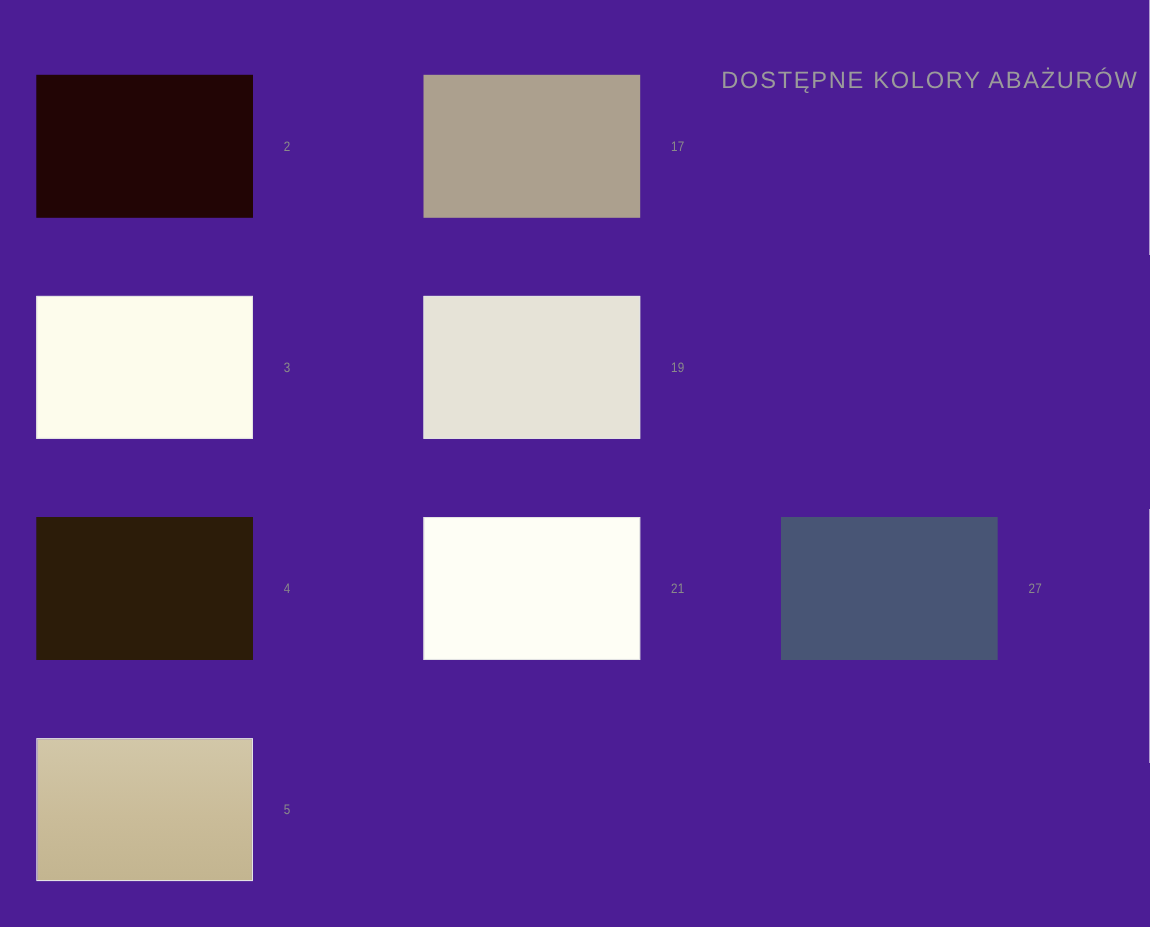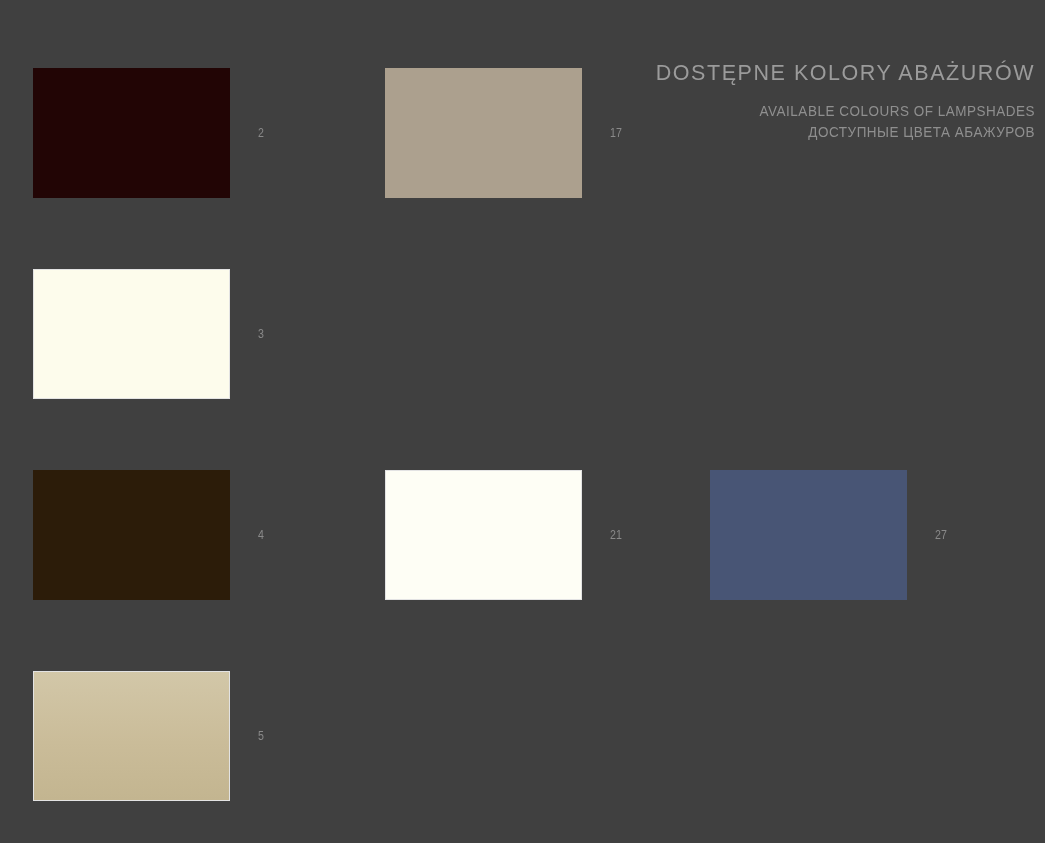--- a/index.html
+++ b/index.html
@@ -10,21 +10,21 @@
     height: 843px;
     background: #ffffff;
     font-family: "Liberation Sans", "DejaVu Sans", sans-serif;
     overflow: hidden;
   }
 
   #page {
     position: relative;
     width: 1045px;
     height: 843px;
-    background: #404040;
+    background: #4c1d95;
   }
 
   
   .header {
     position: absolute;
     top: 60px;
     right: 10px;
     width: 520px;
     text-align: right;
   }
@@ -107,42 +107,42 @@
     transform-origin: left center;
   }
 </style>
 </head>
 <body>
 
 <div id="page">
 
   <div class="header">
     <div class="header-title">DOSTĘPNE KOLORY ABAŻURÓW</div>
-    <div class="header-sub">
-      <div class="header-subtitle">AVAILABLE COLOURS OF LAMPSHADES</div>
-      <div class="header-subtitle">ДОСТУПНЫЕ ЦВЕТА АБАЖУРОВ</div>
-    </div>
   </div>
 
   <div class="grid" id="swatch-grid">
       <div class="grid-row">
         <div class="swatch-cell col-0">
           <div class="swatch" style="background: rgb(34, 5, 5);"></div>
           <div class="swatch-label">2</div>
         </div>
         <div class="swatch-cell col-1">
           <div class="swatch" style="background: rgb(172, 160, 142);"></div>
           <div class="swatch-label">17</div>
         </div>
         <div class="swatch-cell col-2 empty"></div>
       </div>
       <div class="grid-row">
         <div class="swatch-cell col-0">
           <div class="swatch bordered" style="background: rgb(253, 252, 236);"></div>
           <div class="swatch-label">3</div>
+        </div>
+        <div class="swatch-cell col-1">
+          <div class="swatch bordered" style="background: rgb(230, 227, 215);"></div>
+          <div class="swatch-label">19</div>
         </div>
         <div class="swatch-cell col-2 empty"></div>
       </div>
       <div class="grid-row">
         <div class="swatch-cell col-0">
           <div class="swatch" style="background: rgb(44, 28, 9);"></div>
           <div class="swatch-label">4</div>
         </div>
         <div class="swatch-cell col-1">
           <div class="swatch bordered" style="background: rgb(254, 254, 245);"></div>

